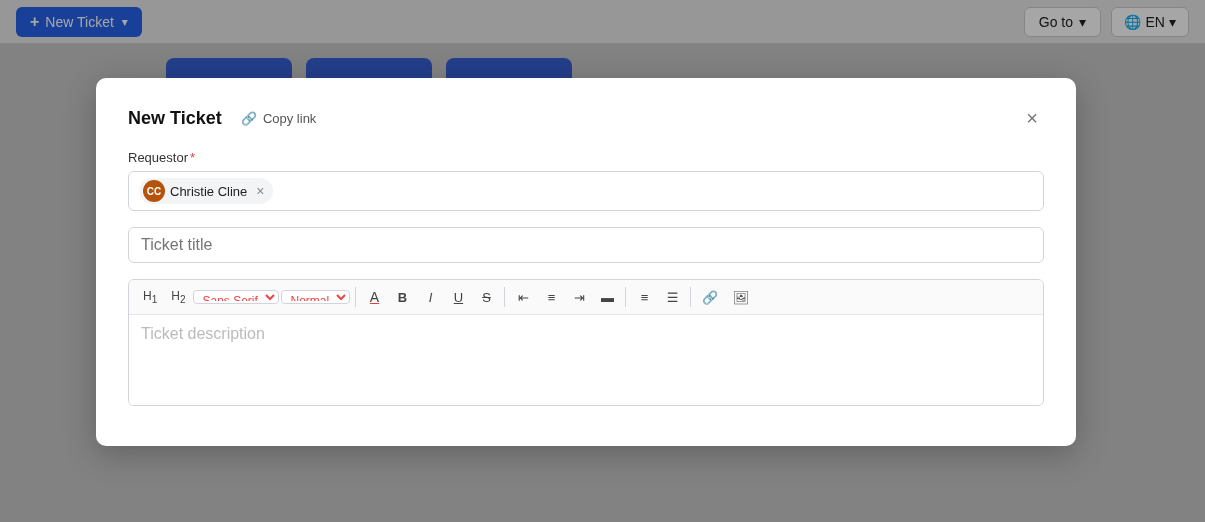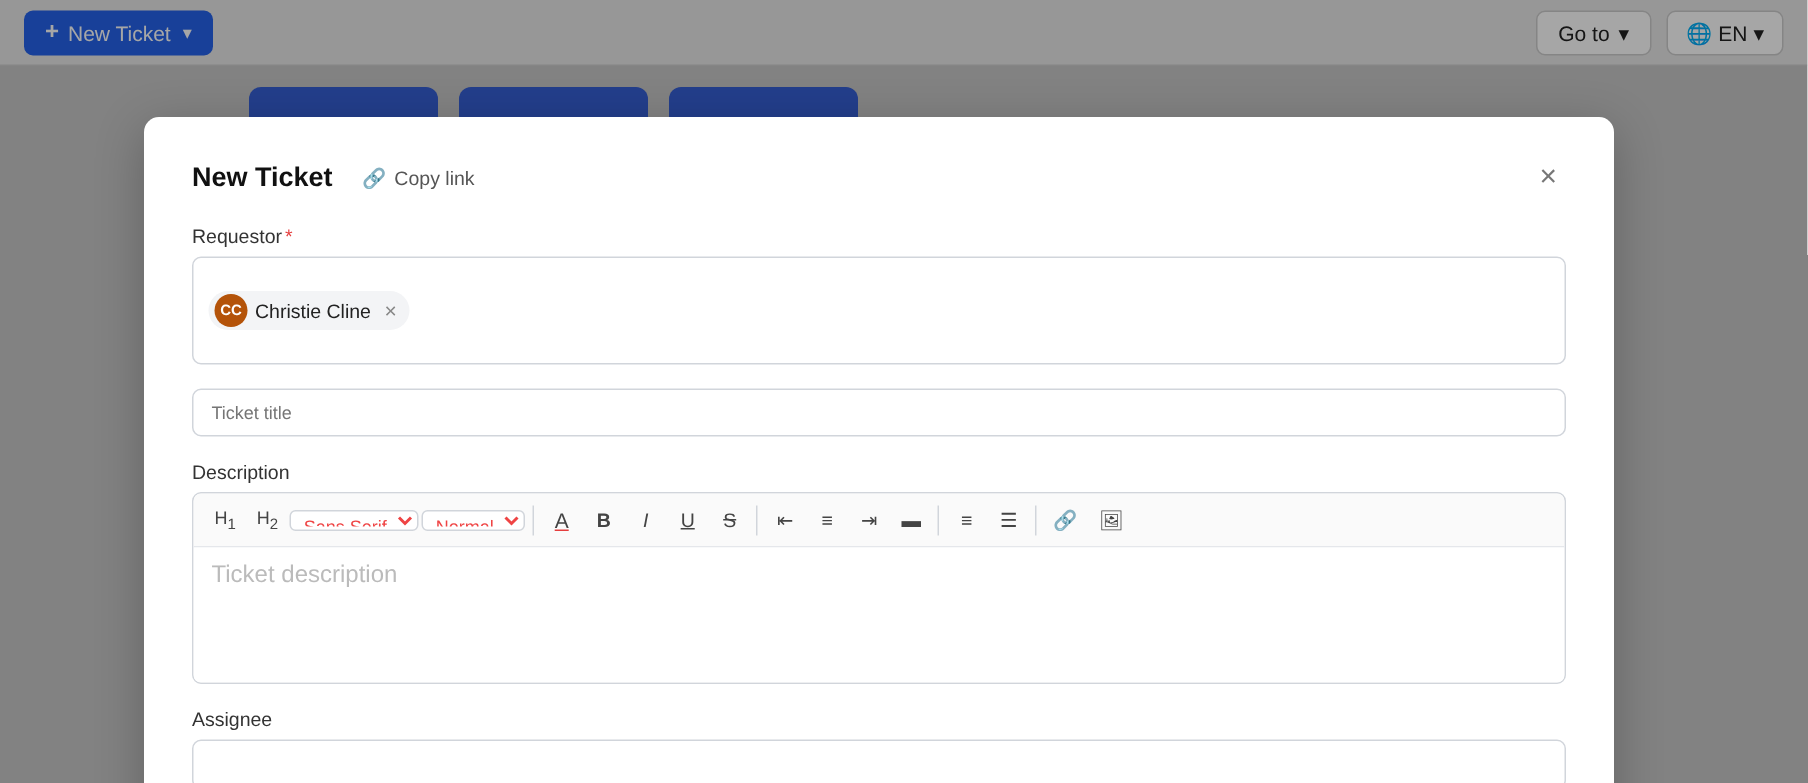--- a/index.html
+++ b/index.html
@@ -155,21 +155,21 @@
     }
     .field-label .required { color: #e53e3e; margin-left: 2px; }
     .field-group { margin-bottom: 16px; }
 
     .requestor-input {
       display: flex;
       align-items: center;
       gap: 6px;
       border: 1px solid #d1d5db;
       border-radius: 6px;
-      padding: 22px 10px;
+      padding: 6px 10px;
       min-height: 38px;
       background: #fff;
     }
     .avatar-chip {
       display: flex;
       align-items: center;
       gap: 5px;
       background: #f3f4f6;
       border-radius: 20px;
       padding: 2px 8px 2px 4px;
@@ -196,21 +196,21 @@
       cursor: pointer;
       padding: 0 0 0 4px;
       line-height: 1;
     }
 
     .title-input {
       width: 100%;
       border: 1px solid #d1d5db;
       border-radius: 6px;
       padding: 8px 12px;
-      font-size: 12px;
+      font-size: 16px;
       color: #aaa;
       outline: none;
     }
 
     
     .desc-editor {
       border: 1px solid #d1d5db;
       border-radius: 6px;
       overflow: hidden;
     }
@@ -326,21 +326,20 @@
         <button class="chip-remove">×</button>
       </div>
     </div>
   </div>
 
   <div class="field-group">
     <input class="title-input" type="text" placeholder="Ticket title" style="">
   </div>
 
   <div class="field-group">
-    <div class="field-label">Description</div>
     <div class="desc-editor">
       <div class="toolbar">
         <button class="toolbar-btn" style="font-size:12px;">H<sub>1</sub></button>
         <button class="toolbar-btn" style="font-size:12px;">H<sub>2</sub></button>
         <select class="toolbar-select">
           <option>Sans Serif</option>
         </select>
         <select class="toolbar-select">
           <option>Normal</option>
         </select>
@@ -361,18 +360,14 @@
         <div class="toolbar-divider"></div>
         <button class="toolbar-btn">🔗</button>
         <button class="toolbar-btn">🖼</button>
       </div>
       <div class="desc-body" contenteditable="true" style="">
         <span>Ticket description</span>
       </div>
     </div>
   </div>
 
-  <div class="field-group">
-    <div class="field-label">Assignee</div>
-    <input class="assignee-input" type="text" style="">
-  </div>
 
 </div>
 
 </body></html>

